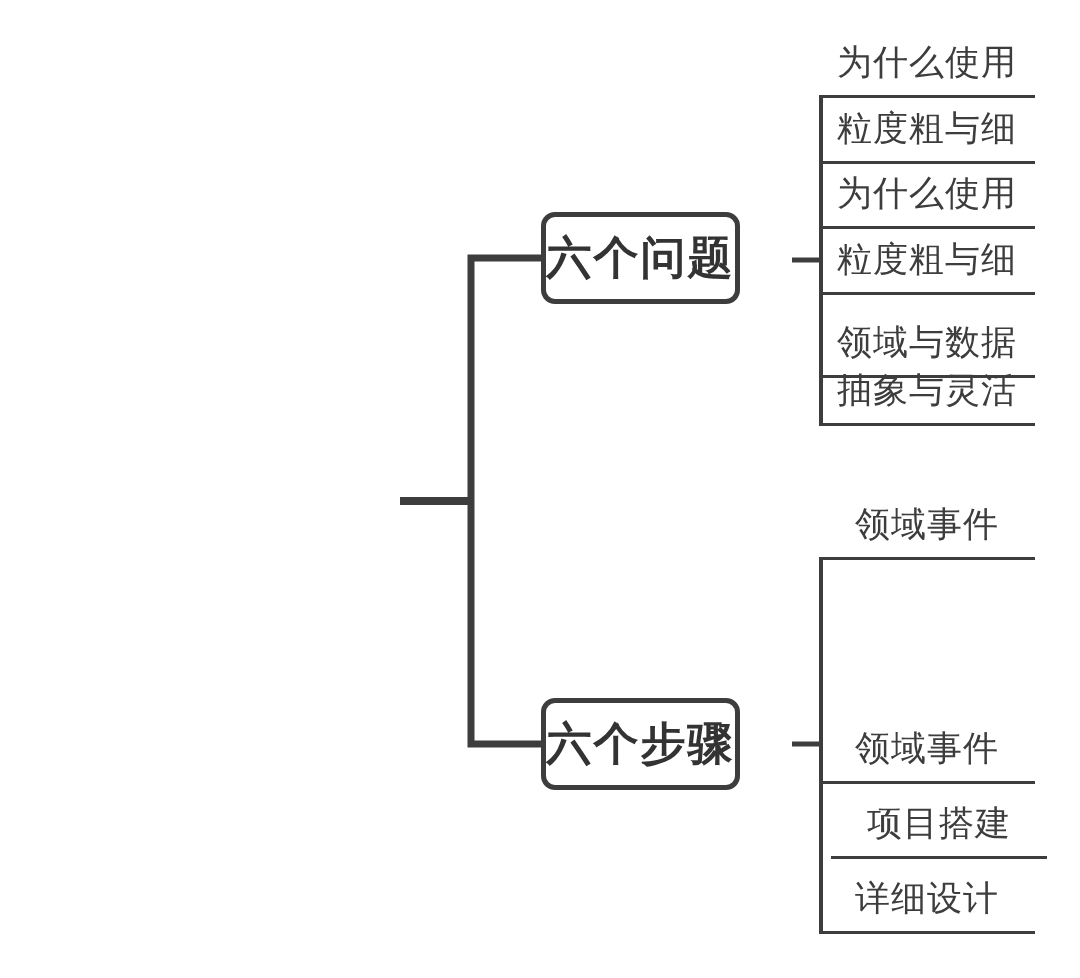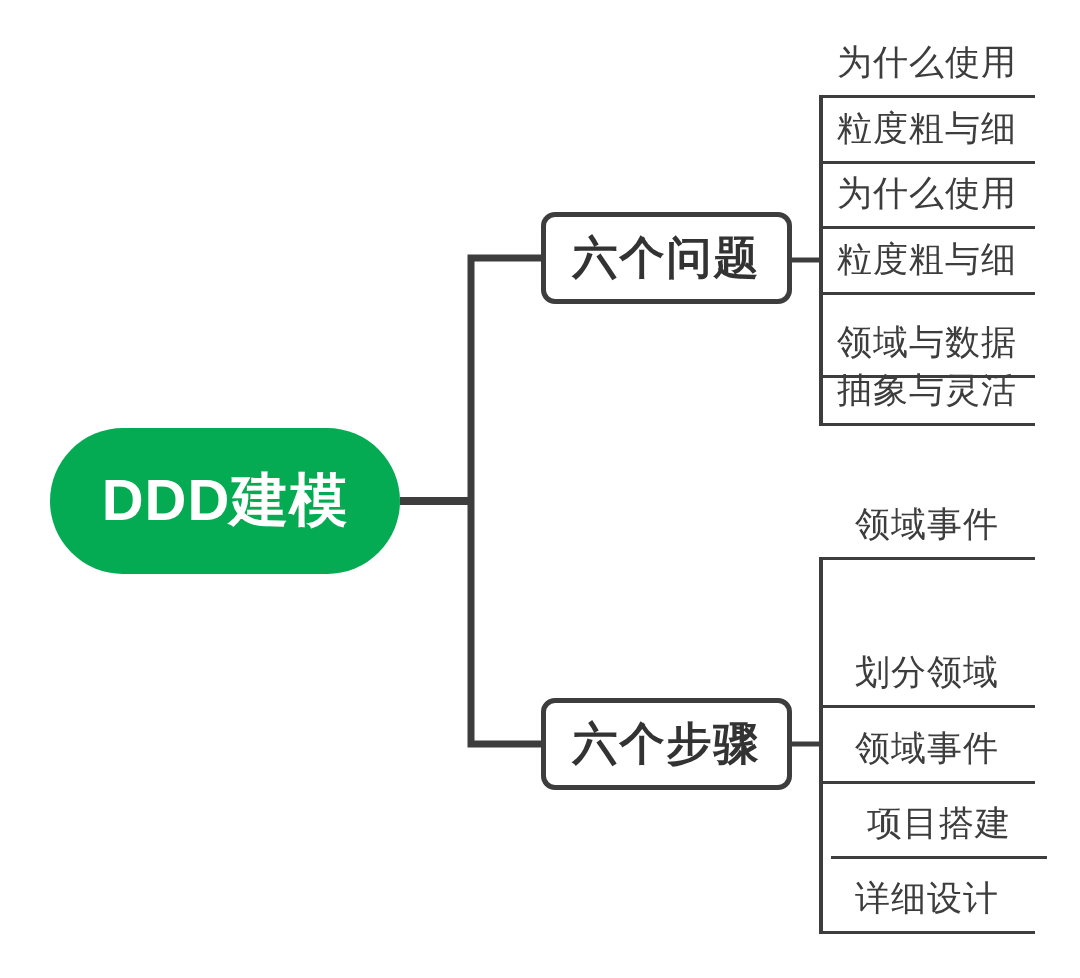--- a/index.html
+++ b/index.html
@@ -33,21 +33,21 @@
     font-weight: 700;
     display: flex;
     align-items: center;
     justify-content: center;
     letter-spacing: 1px;
     cursor: pointer;
   }
   .branch-node {
     position: absolute;
     left: 541px;
-    width: 251px;
+    width: 199px;
     height: 92px;
     box-sizing: border-box;
     border: 5px solid var(--line, #3D3D3D);
     border-radius: 14px;
     background: #fff;
     color: var(--branch_text, #333);
     font-size: 45px;
     font-weight: 700;
     display: flex;
     align-items: center;
@@ -100,34 +100,32 @@
 
 <div class="canvas">
 
   <svg class="connectors" width="1080" height="978" viewBox="0 0 1080 978" fill="none">
     <path d="M400 501 H471" stroke="var(--line, #3D3D3D)" stroke-width="8"></path>
     <path d="M541 258 H471 V744 H541" stroke="var(--line, #3D3D3D)" stroke-width="7"></path>
     <path d="M792 260 H821" stroke="var(--line, #3D3D3D)" stroke-width="5"></path>
     <path d="M792 744 H821" stroke="var(--line, #3D3D3D)" stroke-width="5"></path>
   </svg>
 
-  <div class="root-node">DDD建模</div>
 
   <div class="branch-node branch-top">六个问题</div>
   <div class="branch-node branch-bottom">六个步骤</div>
 
   <div class="leaf-vline vline-top"></div>
   <div class="leaf-vline vline-bottom"></div>
 
   <div class="leaf g1 i0">为什么使用</div>
   <div class="leaf g1 i1">粒度粗与细</div>
   <div class="leaf g1 i2">为什么使用</div>
   <div class="leaf g1 i3">粒度粗与细</div>
   <div class="leaf g1 i4">领域与数据</div>
   <div class="leaf g1 i5">抽象与灵活</div>
 
   <div class="leaf g2 i0">领域事件</div>
-  <div class="leaf g2 i2">划分领域</div>
   <div class="leaf g2 i3">领域事件</div>
   <div class="leaf g2 i4">项目搭建</div>
   <div class="leaf g2 i5">详细设计</div>
 
 </div>
 
 </body></html>

